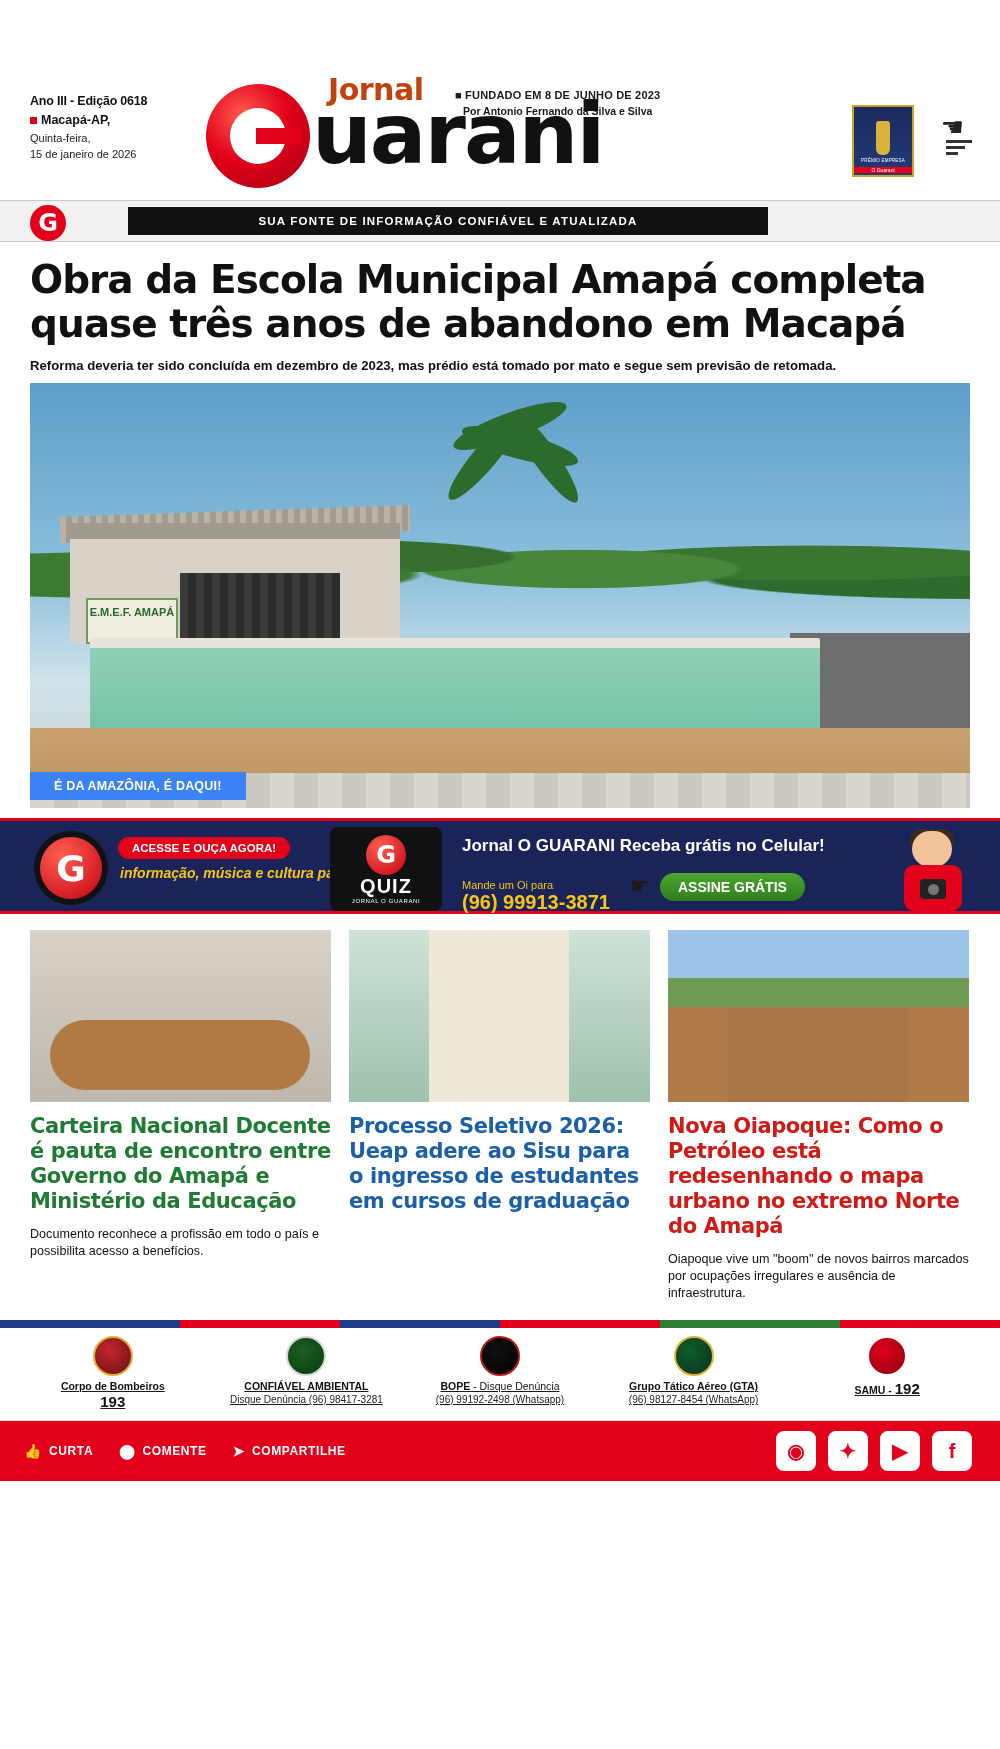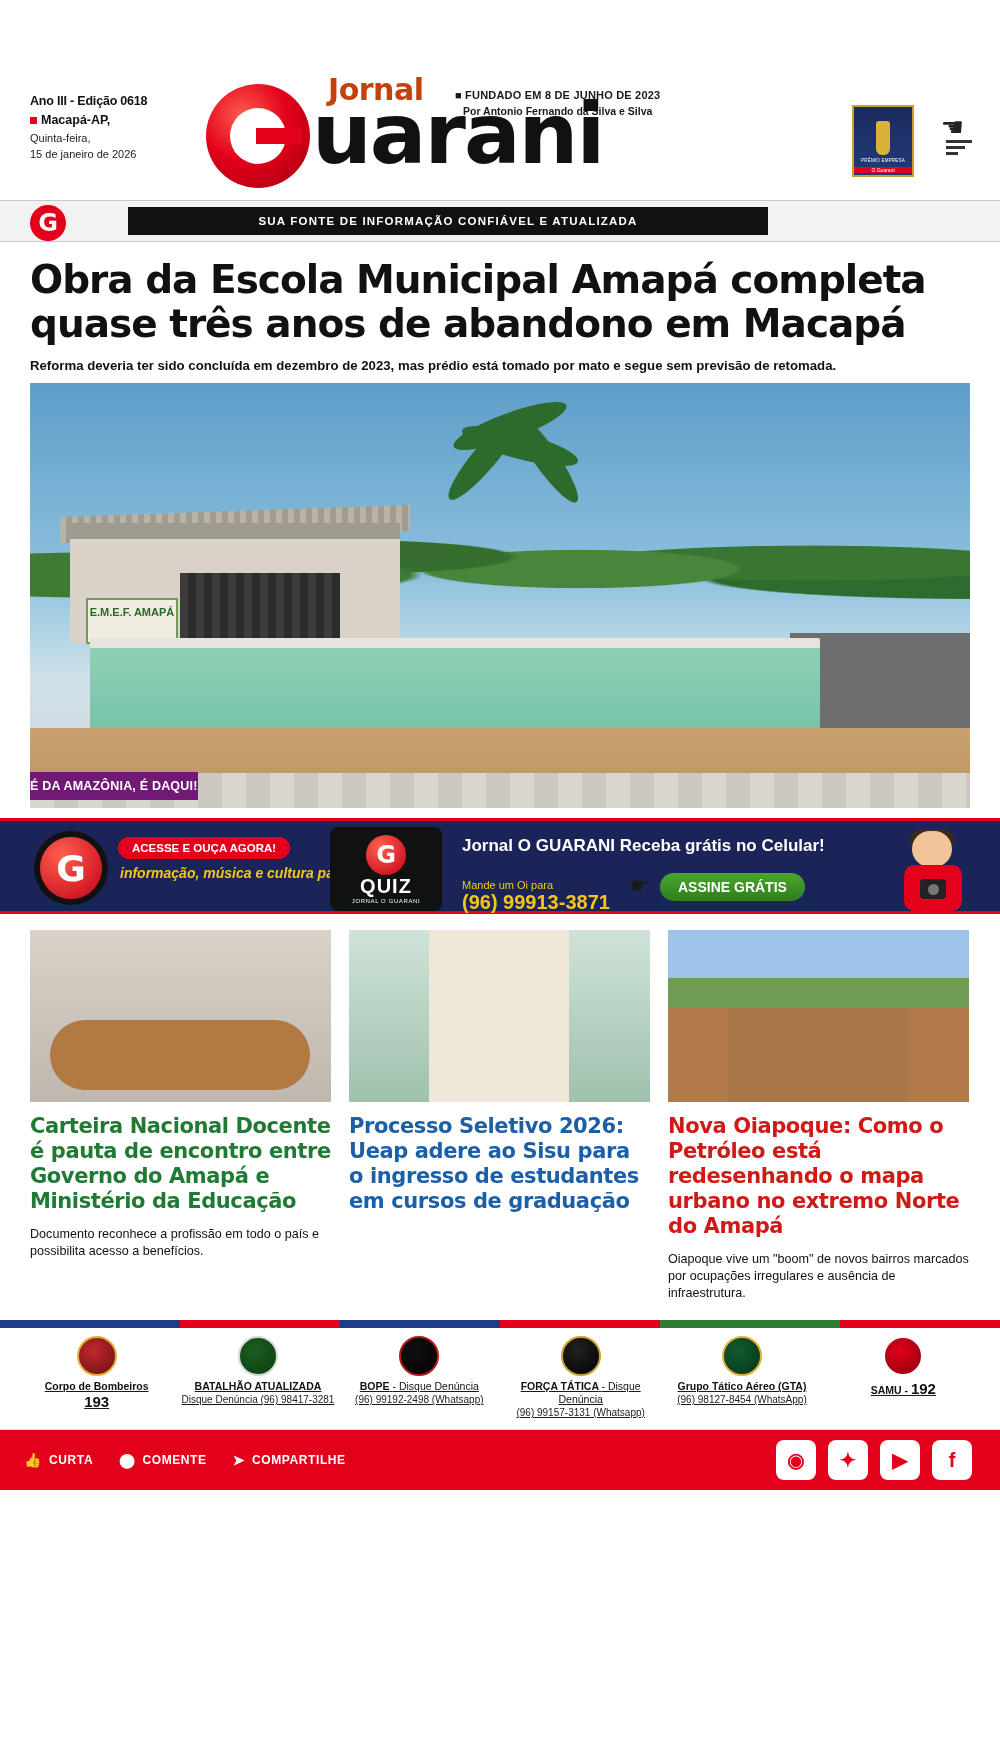--- a/index.html
+++ b/index.html
@@ -269,25 +269,25 @@
   .emef-sign {
     position: absolute; left: 56px; top: 215px; width: 92px; height: 46px;
     background: #f0ece2; border: 2px solid #6f9b56;
     color: #2a6b2a; font-size: 11px; font-weight: bold; text-align: center;
     line-height: 1.1; padding-top: 6px;
   }
 
   .amazon-ribbon {
     position: absolute;
     left: 0; bottom: 8px;
-    background: #701a75;
+    background: #3b82f6;
     color: #fff;
     font-size: 12.5px;
     font-weight: bold;
-    padding: 7px 0;
+    padding: 7px 24px;
     letter-spacing: .2px;
   }
 
   
   .promo {
     position: relative;
     margin-top: 10px;
     height: 96px;
     background: #1b2458;
     border-top: 3px solid #e2001a;
@@ -539,32 +539,27 @@
   <div class="emerg-wrap">
     <div class="emerg-stripe"></div>
     <div class="emerg">
       <div class="cell">
         <div class="badge-circ b1"></div>
         <div class="name">Corpo de Bombeiros</div>
         <div class="big">193</div>
       </div>
       <div class="cell">
         <div class="badge-circ b2"></div>
-        <div class="name">BATALHÃO ATUALIZADA</div>
+        <div class="name">CONFIÁVEL AMBIENTAL</div>
         <div class="sub">Disque Denúncia (96) 98417-3281</div>
       </div>
       <div class="cell">
         <div class="badge-circ b3"></div>
         <div class="name"><span>BOPE</span> <span style="font-weight:normal">- Disque Denúncia</span></div>
         <div class="sub">(96) 99192-2498 (Whatsapp)</div>
-      </div>
-      <div class="cell">
-        <div class="badge-circ b4"></div>
-        <div class="name"><span>FORÇA TÁTICA</span> <span style="font-weight:normal">- Disque Denúncia</span></div>
-        <div class="sub">(96) 99157-3131 (Whatsapp)</div>
       </div>
       <div class="cell">
         <div class="badge-circ b5"></div>
         <div class="name">Grupo Tático Aéreo (GTA)</div>
         <div class="sub">(96) 98127-8454 (WhatsApp)</div>
       </div>
       <div class="cell">
         <div class="badge-circ b6"></div>
         <div class="name"><span>SAMU -</span> <span class="big">192</span></div>
       </div>

